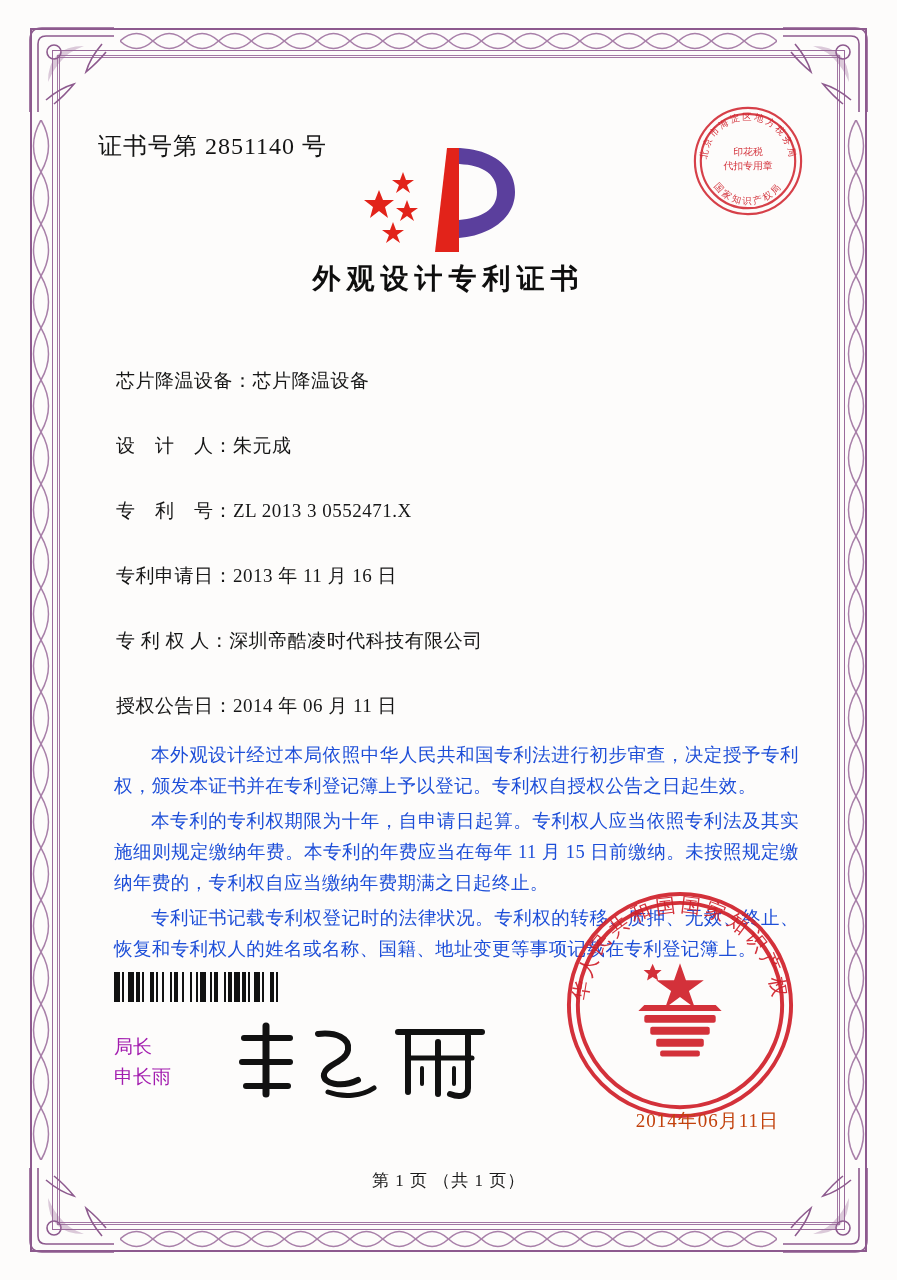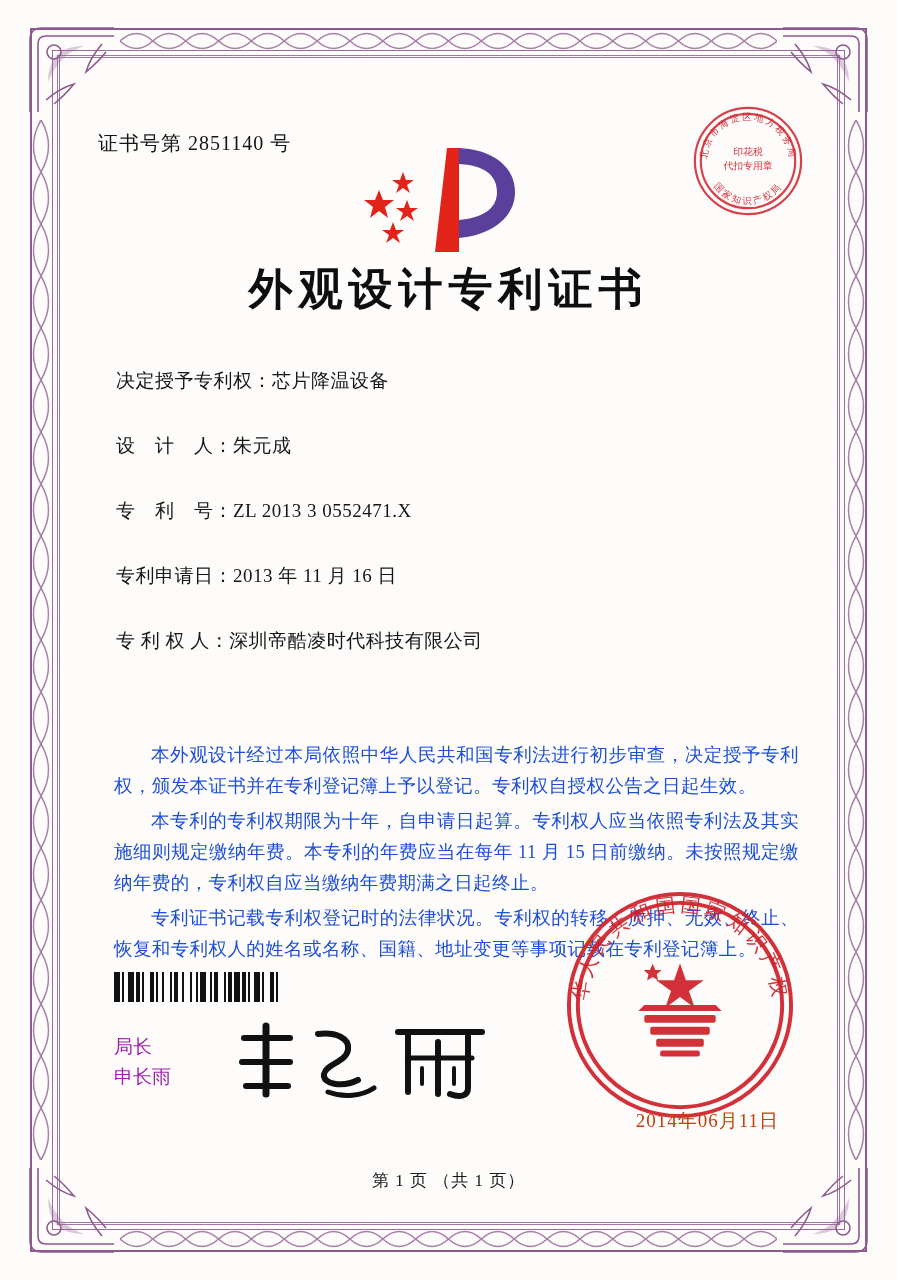--- a/index.html
+++ b/index.html
@@ -68,21 +68,21 @@
   
   .content {
     position: absolute;
     left: 80px; top: 80px; right: 80px; bottom: 80px;
   }
 
   .cert-no {
     position: absolute;
     left: 18px;
     top: 50px;
-    font-size: 20px;
+    font-size: 24px;
     letter-spacing: 1px;
     color: #141414;
     white-space: nowrap;
   }
 
   
   .logo {
     position: absolute;
     left: 50%;
     transform: translateX(-50%);
@@ -100,21 +100,21 @@
     width: 118px;
     height: 118px;
   }
   .stamp-top svg { width: 100%; height: 100%; display: block; }
 
   .doc-title {
     position: absolute;
     top: 180px;
     left: 0; right: 0;
     text-align: center;
-    font-size: 44px;
+    font-size: 28px;
     font-weight: bold;
     letter-spacing: 6px;
     color: #0e0e0e;
     font-family: "DejaVu Serif", "Liberation Serif", serif;
   }
 
   .fields {
     position: absolute;
     top: 288px;
     left: 36px;
@@ -337,33 +337,36 @@
         </text>
         <text x="60" y="54" font-size="10" fill="#d0202a" text-anchor="middle" opacity=".9" font-family="'DejaVu Sans',sans-serif">印花税</text>
         <text x="60" y="68" font-size="10" fill="#d0202a" text-anchor="middle" opacity=".9" font-family="'DejaVu Sans',sans-serif">代扣专用章</text>
       </svg>
     </div>
 
     <div class="doc-title">外观设计专利证书</div>
 
     <div class="fields">
       <div class="field-row">
-        <span class="field-label">决定授予专利权：</span><span class="field-value">芯片降温设备</span>
+        <span class="field-label">芯片降温设备：</span><span class="field-value">芯片降温设备</span>
       </div>
       <div class="field-row">
         <span class="field-label">设　计　人：</span><span class="field-value">朱元成</span>
       </div>
       <div class="field-row">
         <span class="field-label">专　利　号：</span><span class="field-value">ZL 2013 3 0552471.X</span>
       </div>
       <div class="field-row">
         <span class="field-label">专利申请日：</span><span class="field-value">2013 年 11 月 16 日</span>
       </div>
       <div class="field-row">
         <span class="field-label">专 利 权 人：</span><span class="field-value">深圳帝酷凌时代科技有限公司</span>
+      </div>
+      <div class="field-row">
+        <span class="field-label">授权公告日：</span><span class="field-value">2014 年 06 月 11 日</span>
       </div>
     </div>
 
     <div class="paragraphs">
       <p>本外观设计经过本局依照中华人民共和国专利法进行初步审查，决定授予专利权，颁发本证书并在专利登记簿上予以登记。专利权自授权公告之日起生效。</p>
       <p>本专利的专利权期限为十年，自申请日起算。专利权人应当依照专利法及其实施细则规定缴纳年费。本专利的年费应当在每年 11 月 15 日前缴纳。未按照规定缴纳年费的，专利权自应当缴纳年费期满之日起终止。</p>
       <p>专利证书记载专利权登记时的法律状况。专利权的转移、质押、无效、终止、恢复和专利权人的姓名或名称、国籍、地址变更等事项记载在专利登记簿上。</p>
     </div>
 
     <div class="barcode" id="barcode">

